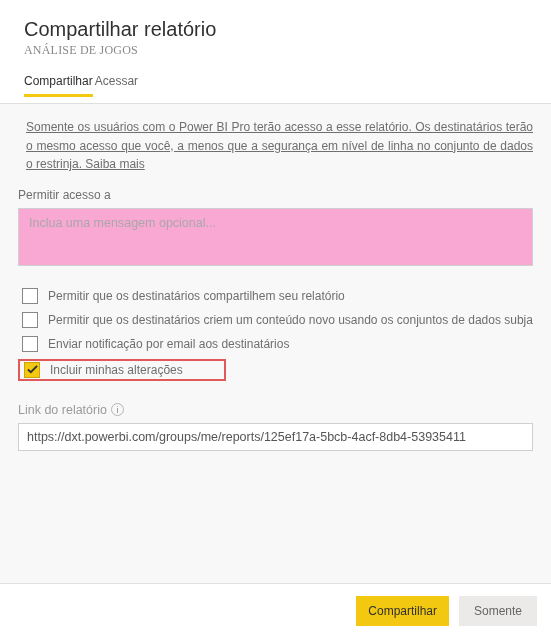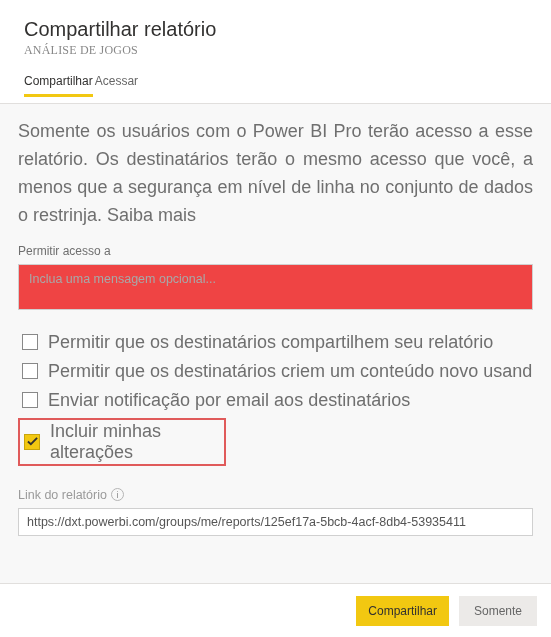--- a/index.html
+++ b/index.html
@@ -53,25 +53,26 @@
     background: #e1dfdd;
     margin: 0;
   }
   .body {
     background: #f8f8f8;
     padding: 14px 18px 18px 18px;
     height: calc(100% - 150px);
     overflow: hidden;
   }
   .desc {
-    font-size: 18px;
+    font-size: 12px;
     color: #6f6f6f;
     line-height: 1.55;
     text-align: justify;
-    margin: 0 0 14px 0;
+    margin: 0 0 14px 8px;
+    text-decoration: underline;
   }
   .field-label {
     font-size: 12px;
     color: #6f6f6f;
     margin-bottom: 6px;
   }
   .chip-row {
     display: flex;
     align-items: stretch;
     border: 1px solid #d0d0d0;
@@ -100,37 +101,37 @@
     border: none;
     outline: none;
     padding: 0 10px;
     font-size: 12.5px;
     color: #333;
     font-family: inherit;
   }
   .chip-input::placeholder { color: #a8a8a8; }
   .msg {
     width: 100%;
-    height: 46px;
+    height: 58px;
     border: 1px solid #d0d0d0;
-    background: #ef4444;
+    background: #f9a8d4;
     resize: none;
     padding: 7px 10px;
     font-size: 12.5px;
     color: #333;
     font-family: inherit;
     outline: none;
     margin-bottom: 18px;
   }
   .msg::placeholder { color: #a8a8a8; }
   .check-row {
     display: flex;
     align-items: center;
     gap: 10px;
-    font-size: 18px;
+    font-size: 12px;
     color: #6f6f6f;
     margin-bottom: 6px;
     padding: 1px 4px;
   }
   .cbox {
     width: 16px; height: 16px;
     border: 1px solid #888;
     background: #fff;
     display: flex;
     align-items: center;

